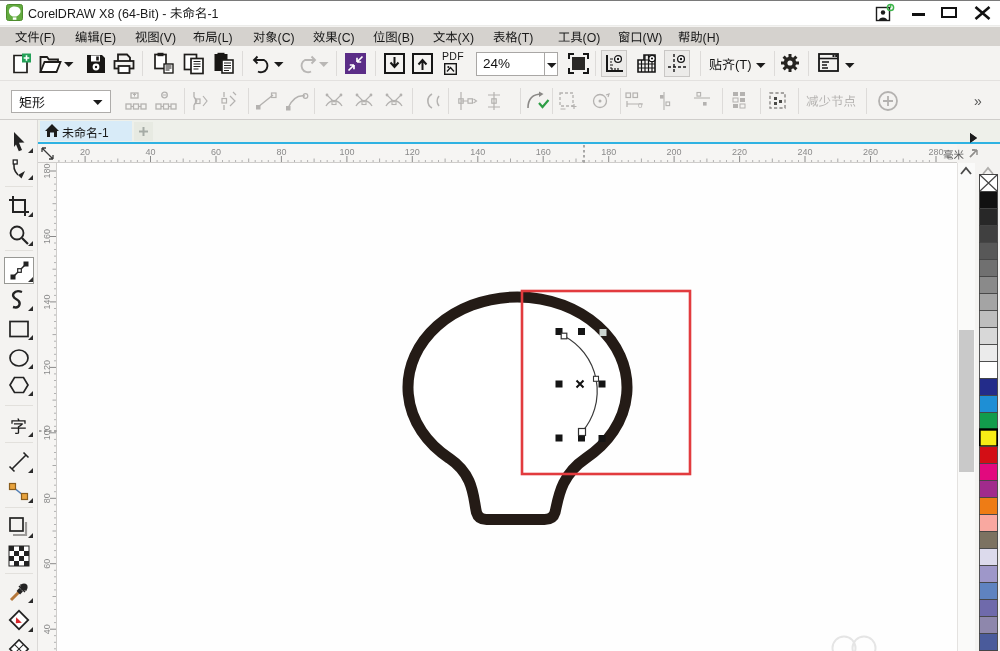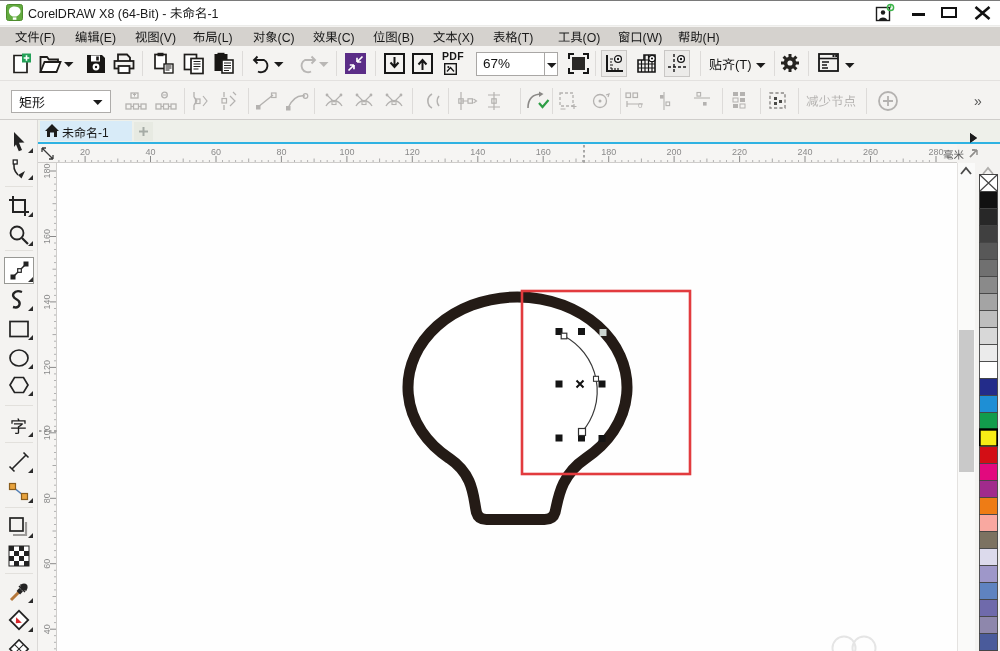--- a/index.html
+++ b/index.html
@@ -159,28 +159,28 @@
 </svg>
 <div class="abs" style="left:375px;top:51px;width:1px;height:25px;background:#dddbd9"></div>
 <svg class="abs" style="left:384px;top:53px" width="21" height="21" viewBox="0 0 21 21">
 <rect x="1" y="1" width="19" height="19" fill="none" stroke="#161616" stroke-width="2"></rect>
 <path d="M10.5 4 V13 M6.5 9.5 L10.5 14 L14.5 9.5" fill="none" stroke="#161616" stroke-width="2"></path>
 </svg>
 <svg class="abs" style="left:412px;top:53px" width="21" height="21" viewBox="0 0 21 21">
 <rect x="1" y="1" width="19" height="19" fill="none" stroke="#161616" stroke-width="2"></rect>
 <path d="M10.5 17 V8 M6.5 11.5 L10.5 7 L14.5 11.5" fill="none" stroke="#161616" stroke-width="2"></path>
 </svg>
-<div class="abs" style="left:442px;top:50px;font-size:10.5px;font-weight:bold;color:#161616;letter-spacing:0.3px">PDF</div>
+<div class="abs" style="left:442px;top:50px;font-size:10.5px;font-weight:normal;color:#161616;letter-spacing:0.3px">PDF</div>
 <svg class="abs" style="left:444px;top:63px" width="13" height="12" viewBox="0 0 13 12">
 <rect x="0.7" y="0.7" width="11.6" height="10.6" fill="none" stroke="#161616" stroke-width="1.4"></rect>
 <path d="M3 8.5 L6.5 4.5 L10 8.5" fill="none" stroke="#161616" stroke-width="1.3"></path>
 <circle cx="4.3" cy="4" r="1" fill="#161616"></circle>
 </svg>
 <div class="abs" style="left:476px;top:52px;width:82px;height:24px;background:#fff;border:1px solid #a9a7a5"></div>
-<div class="abs" style="left:483px;top:56px;font-size:13.5px;color:#111">67%</div>
+<div class="abs" style="left:483px;top:56px;font-size:13.5px;color:#111">24%</div>
 <div class="abs" style="left:544px;top:52px;width:1px;height:24px;background:#a9a7a5"></div>
 <svg class="abs" style="left:546px;top:61px" width="12" height="8">
       <path d="M1 2 L10.5 2 L5.75 7 Z" fill="#1b1b1b"></path>
     </svg>
 <svg class="abs" style="left:568px;top:53px" width="21" height="21" viewBox="0 0 21 21">
 <path d="M1 6 V1 H6 M15 1 H20 V6 M20 15 V20 H15 M6 20 H1 V15" fill="none" stroke="#161616" stroke-width="2"></path>
 <rect x="4" y="4" width="13" height="13" fill="#2a2826"></rect>
 </svg>
 <div class="abs" style="left:595px;top:51px;width:1px;height:25px;background:#dddbd9"></div>
 <div class="abs" style="left:601px;top:50px;width:26px;height:27px;background:#ecebe9;border:1px solid #c9c7c5"></div>

